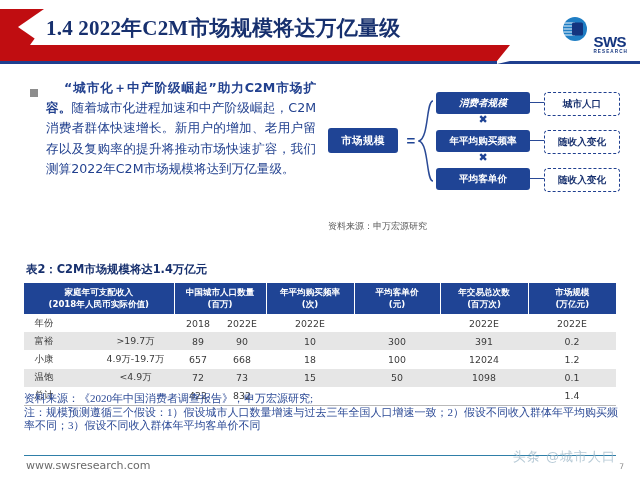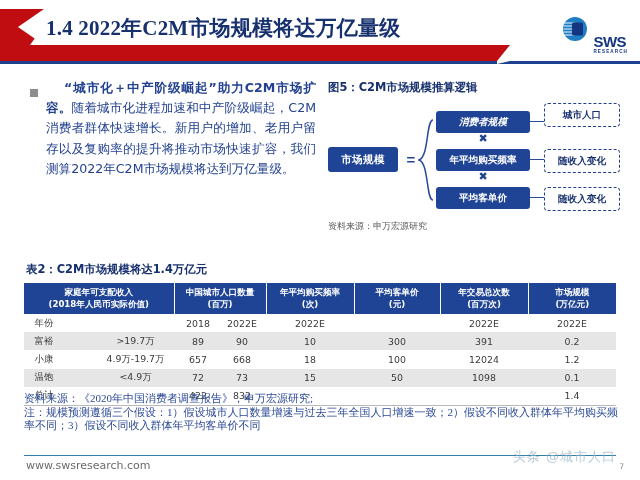--- a/index.html
+++ b/index.html
@@ -91,21 +91,21 @@
   .nodeM.m1{top:12px;font-style:italic;}
   .nodeM.m2{top:50px;}
   .nodeM.m3{top:88px;}
   .nodeR{
     position:absolute;left:218px;width:74px;height:22px;
     border:1.6px dashed #1f3f8f;border-radius:4px;color:#17306e;
     display:flex;align-items:center;justify-content:center;
     font-size:9.6px;font-weight:600;background:#fff;
     font-family:"DejaVu Sans","Liberation Sans",sans-serif;
   }
-  .nodeR.r1{top:4px;}
+  .nodeR.r1{top:12px;}
   .nodeR.r2{top:50px;}
   .nodeR.r3{top:88px;}
   .lnk{position:absolute;left:204px;width:14px;height:1.4px;background:#2a4a96;}
   .lnk.l1{top:22px;} .lnk.l2{top:60px;} .lnk.l3{top:98px;}
   .times{
     position:absolute;left:110px;width:94px;text-align:center;
     font-size:11px;font-weight:700;color:#1f4495;
   }
   .times.t1{top:33px;} .times.t2{top:71px;}
   .fig-src{
@@ -193,21 +193,20 @@
   </div>
 
   <div class="body-left">
     <span class="bullet-sq"></span>
     <div class="para">
       <span class="ind"></span><b>“城市化＋中产阶级崛起”助力C2M市场扩容。</b><span>随着城市化进程加速和中产阶级崛起，C2M消费者群体快速增长。新用户的增加、老用户留存以及复购率的提升将推动市场快速扩容，我们测算2022年C2M市场规模将达到万亿量级。</span>
     </div>
   </div>
 
   <div class="fig">
-    <div class="fig-title">图5：C2M市场规模推算逻辑</div>
     <div class="fig-canvas">
 
       <div class="nodeL">市场规模</div>
       <div class="eq">=</div>
 
       <svg class="brace" viewBox="0 0 16 82">
         <path d="M15 1 C8 1 11 38 1 41 C11 44 8 81 15 81" fill="none" stroke="#2a4a96" stroke-width="1.5"></path>
       </svg>
 
       <div class="nodeM m1">消费者规模</div>

